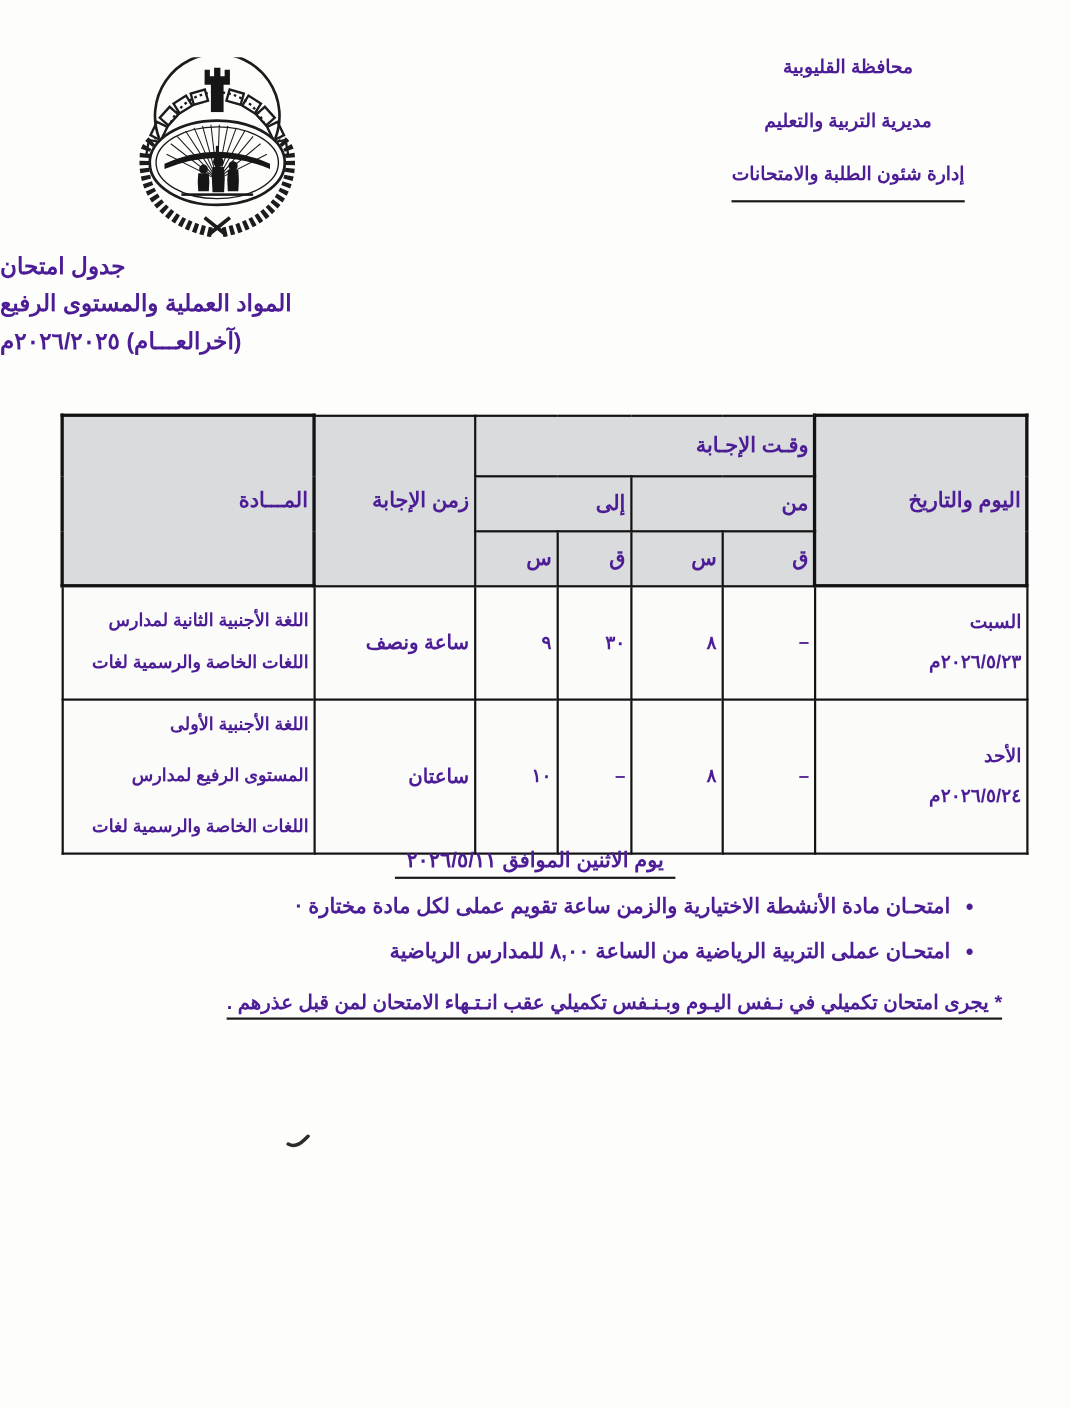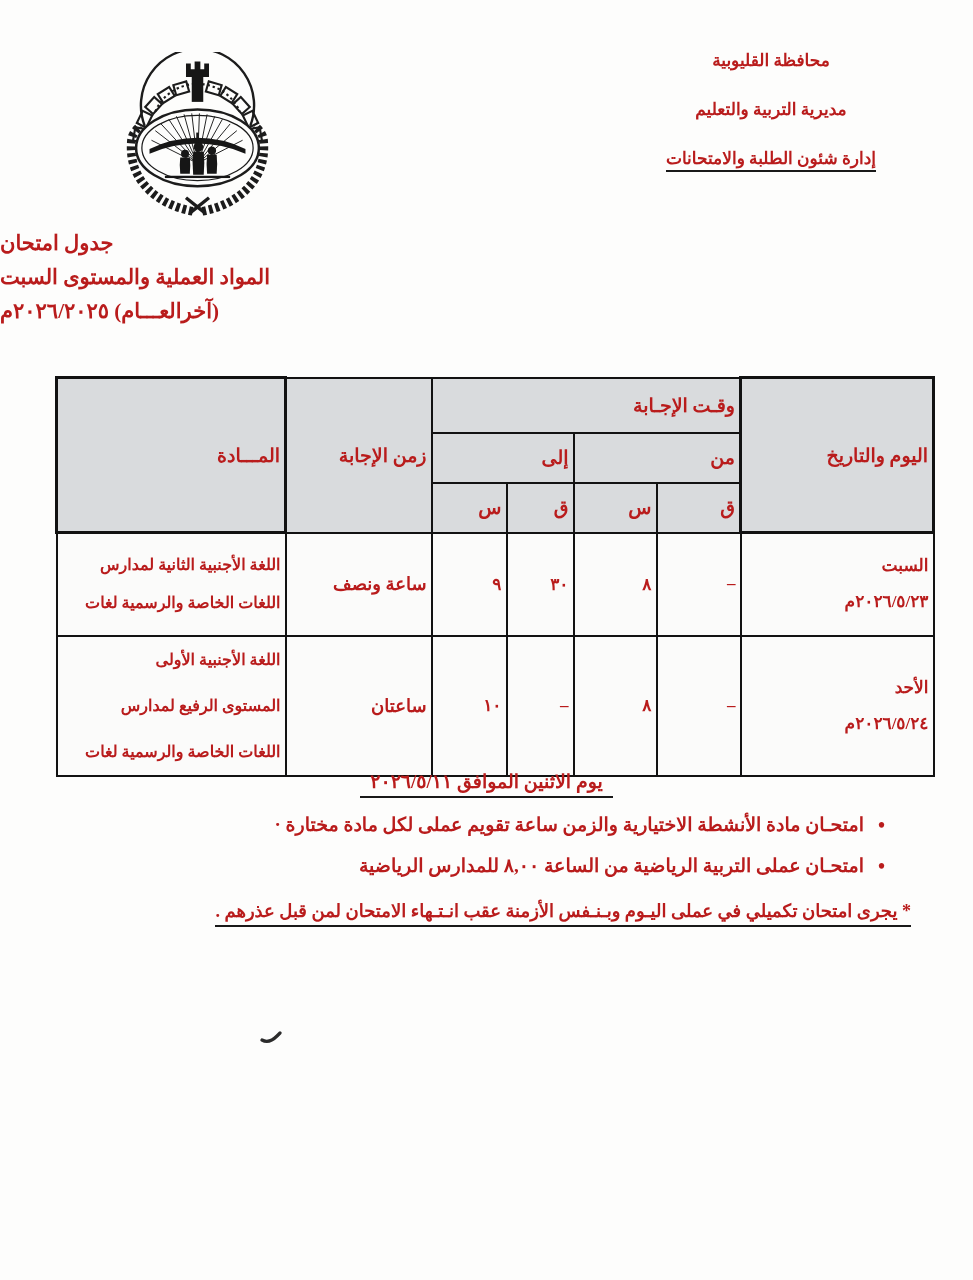--- a/index.html
+++ b/index.html
@@ -1,33 +1,33 @@
 <!DOCTYPE html>
 <html lang="ar" dir="rtl"><head>
 <meta charset="utf-8">
 <style>
   html,body{margin:0;padding:0;background:#e8e8e8;}
   .page{
     position:relative;
     width:973px;height:1280px;
     margin:0 auto;
     background:#fdfdfc;
-    font-family:Liberation Serif, serif;
-    color:#b91c1c;
+    font-family:Liberation Sans, sans-serif;
+    color:#4c1d95;
     font-weight:bold;
     overflow:hidden;
     direction:rtl;
   }
   
   .gov-block{
     position:absolute; top:46px; right:52px; width:300px;
     text-align:center;
   }
   .gov-line{font-size:17px; line-height:30px; margin-bottom:19px; white-space:nowrap;}
-  .gov-line.underlined span{border-bottom:2px solid #191919; padding-bottom:2px;margin-top:24px;}
+  .gov-line.underlined span{border-bottom:2px solid #191919; padding-bottom:14px;margin-top:24px;}
   
   .logo{position:absolute; top:52px; left:100px; width:195px; height:165px;}
   
   .title-block{position:absolute; top:226px; right:0; left:0; text-align:left;}
   .title-line{font-size:21px; line-height:34px; white-space:nowrap;}
   
   table.exam{
     position:absolute; top:376px; right:38px;
     border-collapse:collapse;
     table-layout:fixed;
@@ -120,21 +120,21 @@
           <circle cx="115" cy="103" r="4.4"></circle>
           <path d="M110,107 h10 q1,9 0,20 h-10 q-1,-11 0,-20 z"></path>
           <rect x="66" y="129" width="68" height="2.4"></rect>
         </g>
       </g>
     </svg>
   </div>
 
   <div class="title-block">
     <div class="title-line">جدول امتحان</div>
-    <div class="title-line">المواد العملية والمستوى السبت</div>
+    <div class="title-line">المواد العملية والمستوى الرفيع</div>
     <div class="title-line">(آخرالعـــام) ٢٠٢٦/٢٠٢٥م</div>
   </div>
 
   <table class="exam" dir="rtl">
     <colgroup>
       <col style="width:193px">
         <col style="width:84px">
         <col style="width:83px">
       <col style="width:67px">
         <col style="width:75px">
@@ -197,21 +197,21 @@
       <span class="bullet-dot">•</span>
       <span class="bullet-text">امتحـان مادة الأنشطة الاختيارية والزمن ساعة تقويم عملى لكل مادة مختارة ·</span>
     </div>
     <div class="bullet-row">
       <span class="bullet-dot">•</span>
       <span class="bullet-text">امتحـان عملى التربية الرياضية من الساعة ٨,٠٠ للمدارس الرياضية</span>
     </div>
   </div>
 
   <div class="note-line">
-    <span>* يجرى امتحان تكميلي في عملى اليـوم وبـنـفس الأزمنة عقب انـتـهاء الامتحان لمن قبل عذرهم .</span>
+    <span>* يجرى امتحان تكميلي في نـفس اليـوم وبـنـفس تكميلي عقب انـتـهاء الامتحان لمن قبل عذرهم .</span>
   </div>
 
   <div class="pen-mark">
     <svg viewBox="0 0 26 20" width="26" height="20">
       <path d="M2,12 Q9,16 17,8 L20,5" fill="none" stroke="#2b2b2b" stroke-width="3.2" stroke-linecap="round"></path>
     </svg>
   </div>
 
 </div>
 

